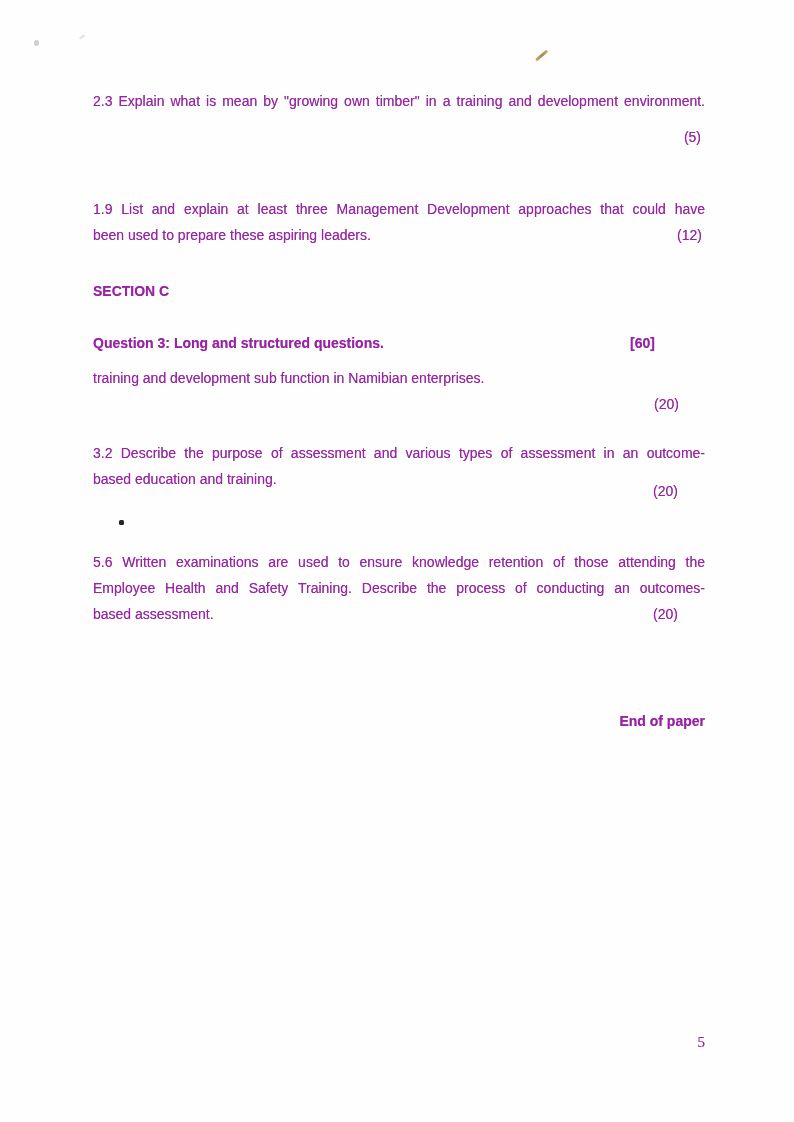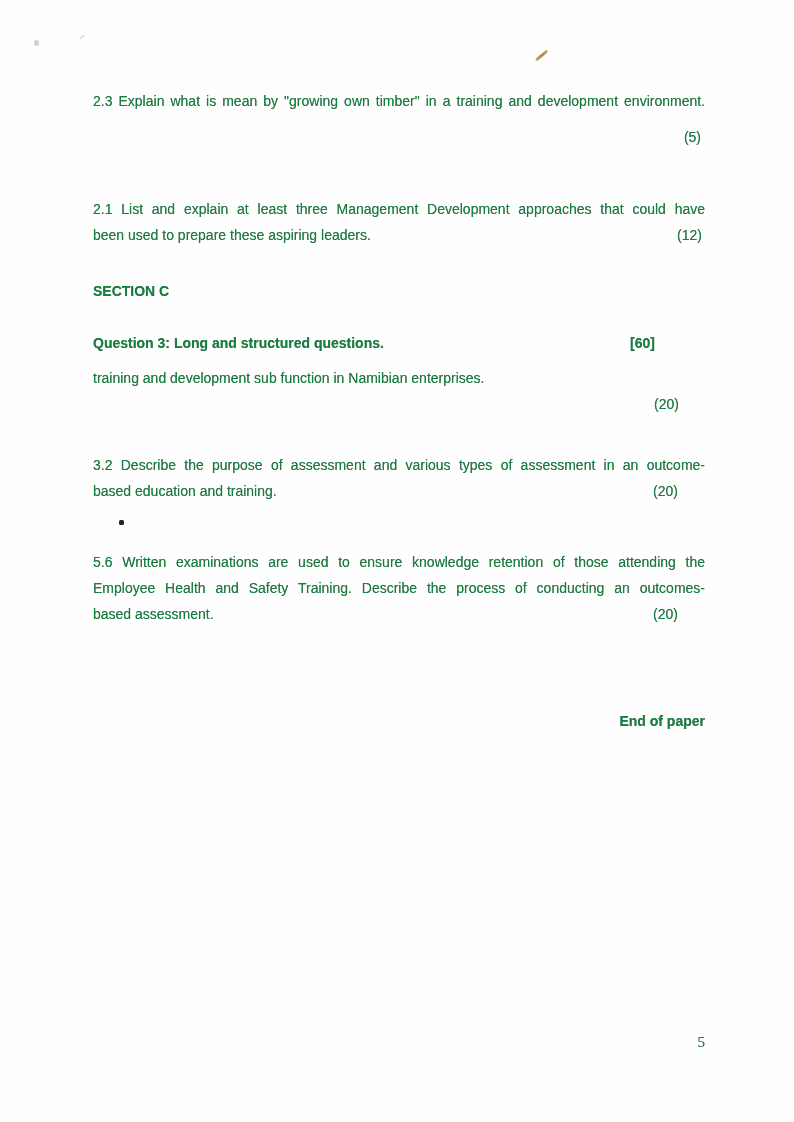--- a/index.html
+++ b/index.html
@@ -6,21 +6,21 @@
   html, body { background: #e8e8e8; }
   .page {
     position: relative;
     width: 794px;
     height: 1122px;
     margin: 0 auto;
     background: #fefefe;
     overflow: hidden;
     font-family: "Liberation Sans", "DejaVu Sans", sans-serif;
     font-size: 14px;
-    color: #15803d;
+    color: #a21caf;
     text-shadow: 0 0 0.4px rgba(45,45,56,0.55);
   }
   .para {
     position: absolute;
     left: 93px;
     width: 612px;
   }
   .line { line-height: 26px; white-space: nowrap; }
   .line.just {
     white-space: normal;
@@ -91,40 +91,40 @@
   <div class="speck-1"></div>
   <div class="speck-2"></div>
   <div class="pen-tick"></div>
 
   <div class="para" style="top:88px">
     <div class="line just">2.3 Explain what is mean by "growing own timber" in a training and development environment.</div>
   </div>
   <div class="mark" style="top:124px; right:93px">(5)</div>
 
   <div class="para" style="top:196px">
-    <div class="line just">2.1 List and explain at least three Management Development approaches that could have</div>
+    <div class="line just">1.9 List and explain at least three Management Development approaches that could have</div>
     <div class="line">been used to prepare these aspiring leaders.</div>
   </div>
   <div class="mark" style="top:222px; right:92px">(12)</div>
 
   <div class="para" style="top:278px">
     <div class="line b">SECTION C</div>
   </div>
 
   <div class="para" style="top:330px">
     <div class="line b">Question 3: Long and structured questions.</div>
   </div>
   <div class="mark b" style="top:330px; right:139px">[60]</div>
 
   <div class="para" style="top:365px">
     <div class="line">training and development sub function in Namibian enterprises.</div>
   </div>
   <div class="mark" style="top:391px; right:115px">(20)</div>
 
-  <div class="para" style="top:452px">
+  <div class="para" style="top:440px">
     <div class="line just">3.2 Describe the purpose of assessment and various types of assessment in an outcome-</div>
     <div class="line">based education and training.</div>
   </div>
   <div class="mark" style="top:478px; right:116px">(20)</div>
 
   <div class="stray-bullet"></div>
 
   <div class="para" style="top:549px">
     <div class="line just">5.6 Written examinations are used to ensure knowledge retention of those attending the</div>
     <div class="line just">Employee Health and Safety Training. Describe the process of conducting an outcomes-</div>

